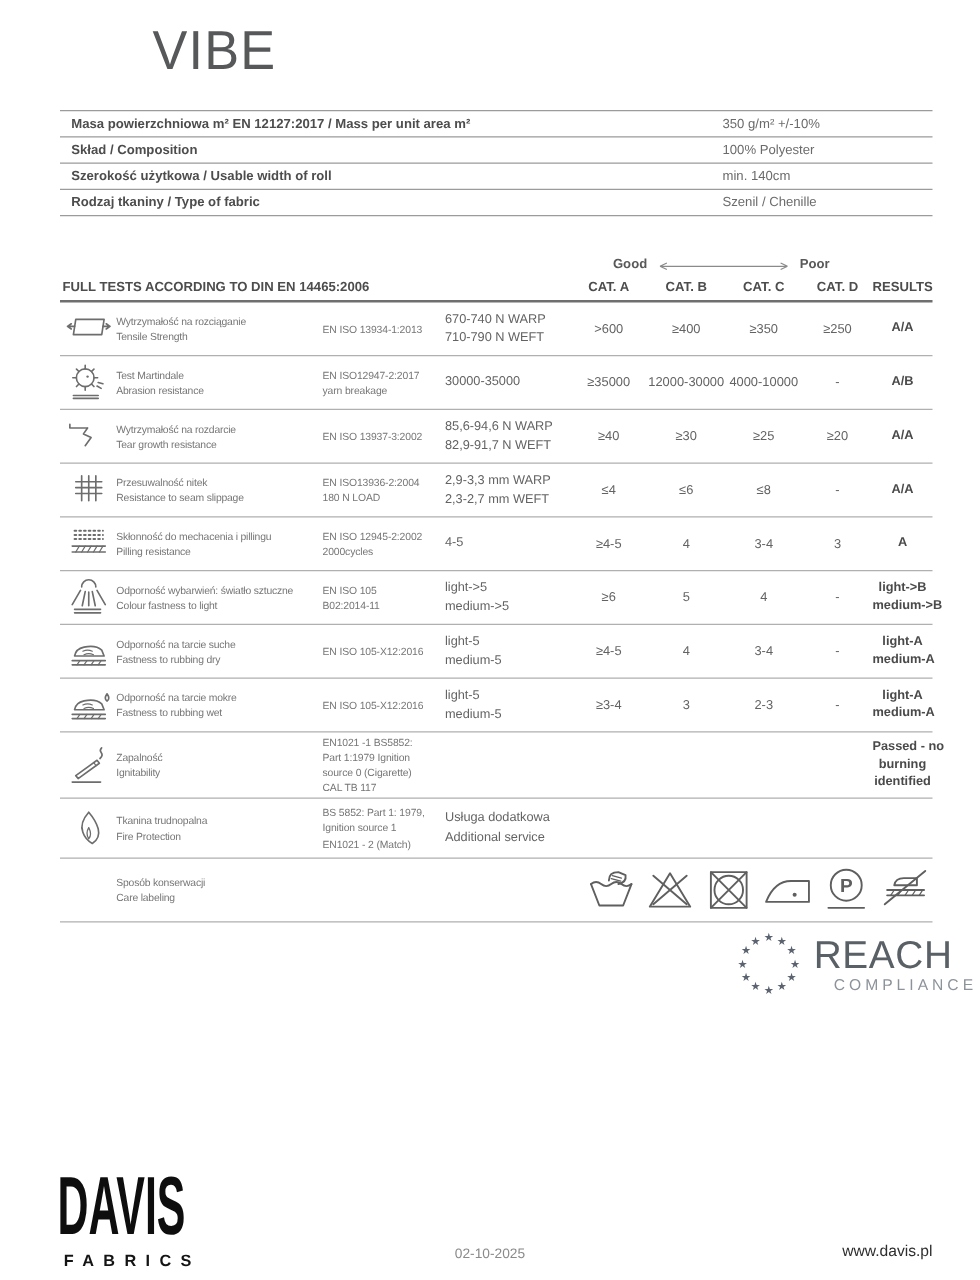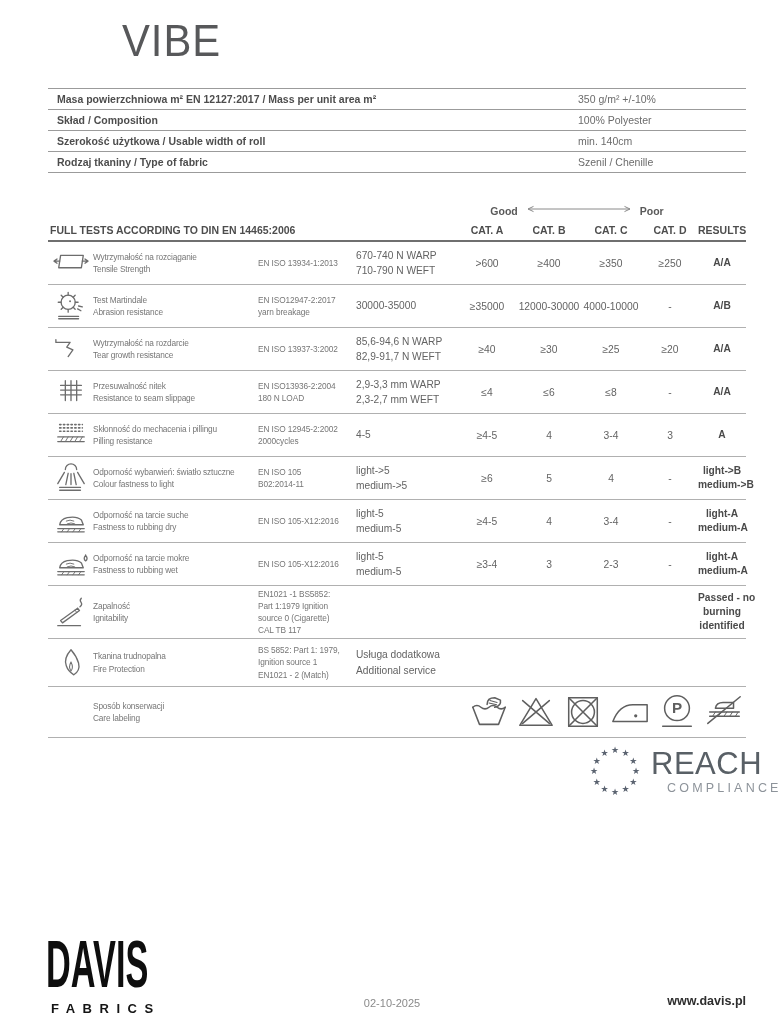--- a/index.html
+++ b/index.html
@@ -12,21 +12,21 @@
     color:#57585a; letter-spacing:1px; transform:scaleX(0.95); transform-origin:left top;
   }
   
   .props { position:absolute; left:48px; top:88px; width:698px; border-top:1px solid #9b9b9b; }
   .prow { position:relative; height:20px; border-bottom:1px solid #9b9b9b; display:flex; align-items:center; }
   .plabel { font-size:10.5px; font-weight:bold; color:#4d4d4d; padding-left:9px; white-space:nowrap; }
   .pval { position:absolute; left:530px; font-size:10.5px; color:#6b6b6b; white-space:nowrap; }
   
   .tests { position:absolute; left:48px; top:202px; width:698px; }
   .scale-row { display:grid; grid-template-columns:408px 242px 48px; height:17px; align-items:center; }
-  .scale-inner { display:flex; justify-content:center; align-items:flex-start; gap:7px;
+  .scale-inner { display:flex; justify-content:center; align-items:flex-end; gap:7px;
     font-size:10.5px; font-weight:bold; color:#595959; }
   .thead, .trow { display:grid; grid-template-columns:45px 165px 98px 100px 62px 62px 62px 56px 48px; align-items:center; }
   .thead { height:21px; border-bottom:2px solid #6f6f6f; font-size:10.5px; font-weight:bold; color:#4d4d4d; }
   .t-title { grid-column:1 / 5; padding-left:2px; white-space:nowrap; }
   .hcat { text-align:center; white-space:nowrap; }
   .trow { border-bottom:1px solid #b0b0b0; }
   .c-icon { display:flex; justify-content:center; align-items:center; }
   .c-name div, .c-std div { white-space:nowrap; }
   .c-name { font-size:8.3px; color:#767676; line-height:1.45; letter-spacing:-0.15px; }
   .c-std  { font-size:8.3px; color:#767676; line-height:1.45; letter-spacing:-0.1px; }
@@ -40,21 +40,21 @@
   
   .reach { position:absolute; left:588px; top:744px; display:flex; align-items:center; gap:9px; }
   .reach-name { font-size:31px; font-weight:normal; color:#596066; line-height:1; letter-spacing:0.5px; }
   .reach-sub  { font-size:12.5px; letter-spacing:3.2px; color:#8d939a; margin-top:2px;margin-left:16px; }
   
   .brand { position:absolute; left:46px; top:934px; }
   .brand-name { font-size:66px; font-weight:800; color:#0e0e0e; line-height:0.92;
     transform:scaleX(0.52); transform-origin:left top; letter-spacing:0px; }
   .brand-sub { font-size:13px; font-weight:600; letter-spacing:7.5px; color:#141414; margin-top:6px; padding-left:5px; }
   .footer-date { position:absolute; top:997px; left:0; right:0; text-align:center; font-size:11px; color:#8a8a8a; }
-  .footer-site { position:absolute; top:994px; right:38px; font-size:12.5px; font-weight:700; color:#2e2e2e; }
+  .footer-site { position:absolute; top:994px; right:38px; font-size:12.5px; font-weight:400; color:#2e2e2e; }
   .hidden-defs { position:absolute; width:0; height:0; overflow:hidden; }
 </style>
 </head>
 <body>
 
 <svg class="hidden-defs" aria-hidden="true">
   <defs>
     <symbol id="sym-tensile" viewBox="0 0 40 36">
       <path d="M9 10 H33 L31 23 H7 Z"></path>
       <path d="M2 16 H8 M2 16 l3.2 -2.2 M2 16 l3.2 2.2"></path>

